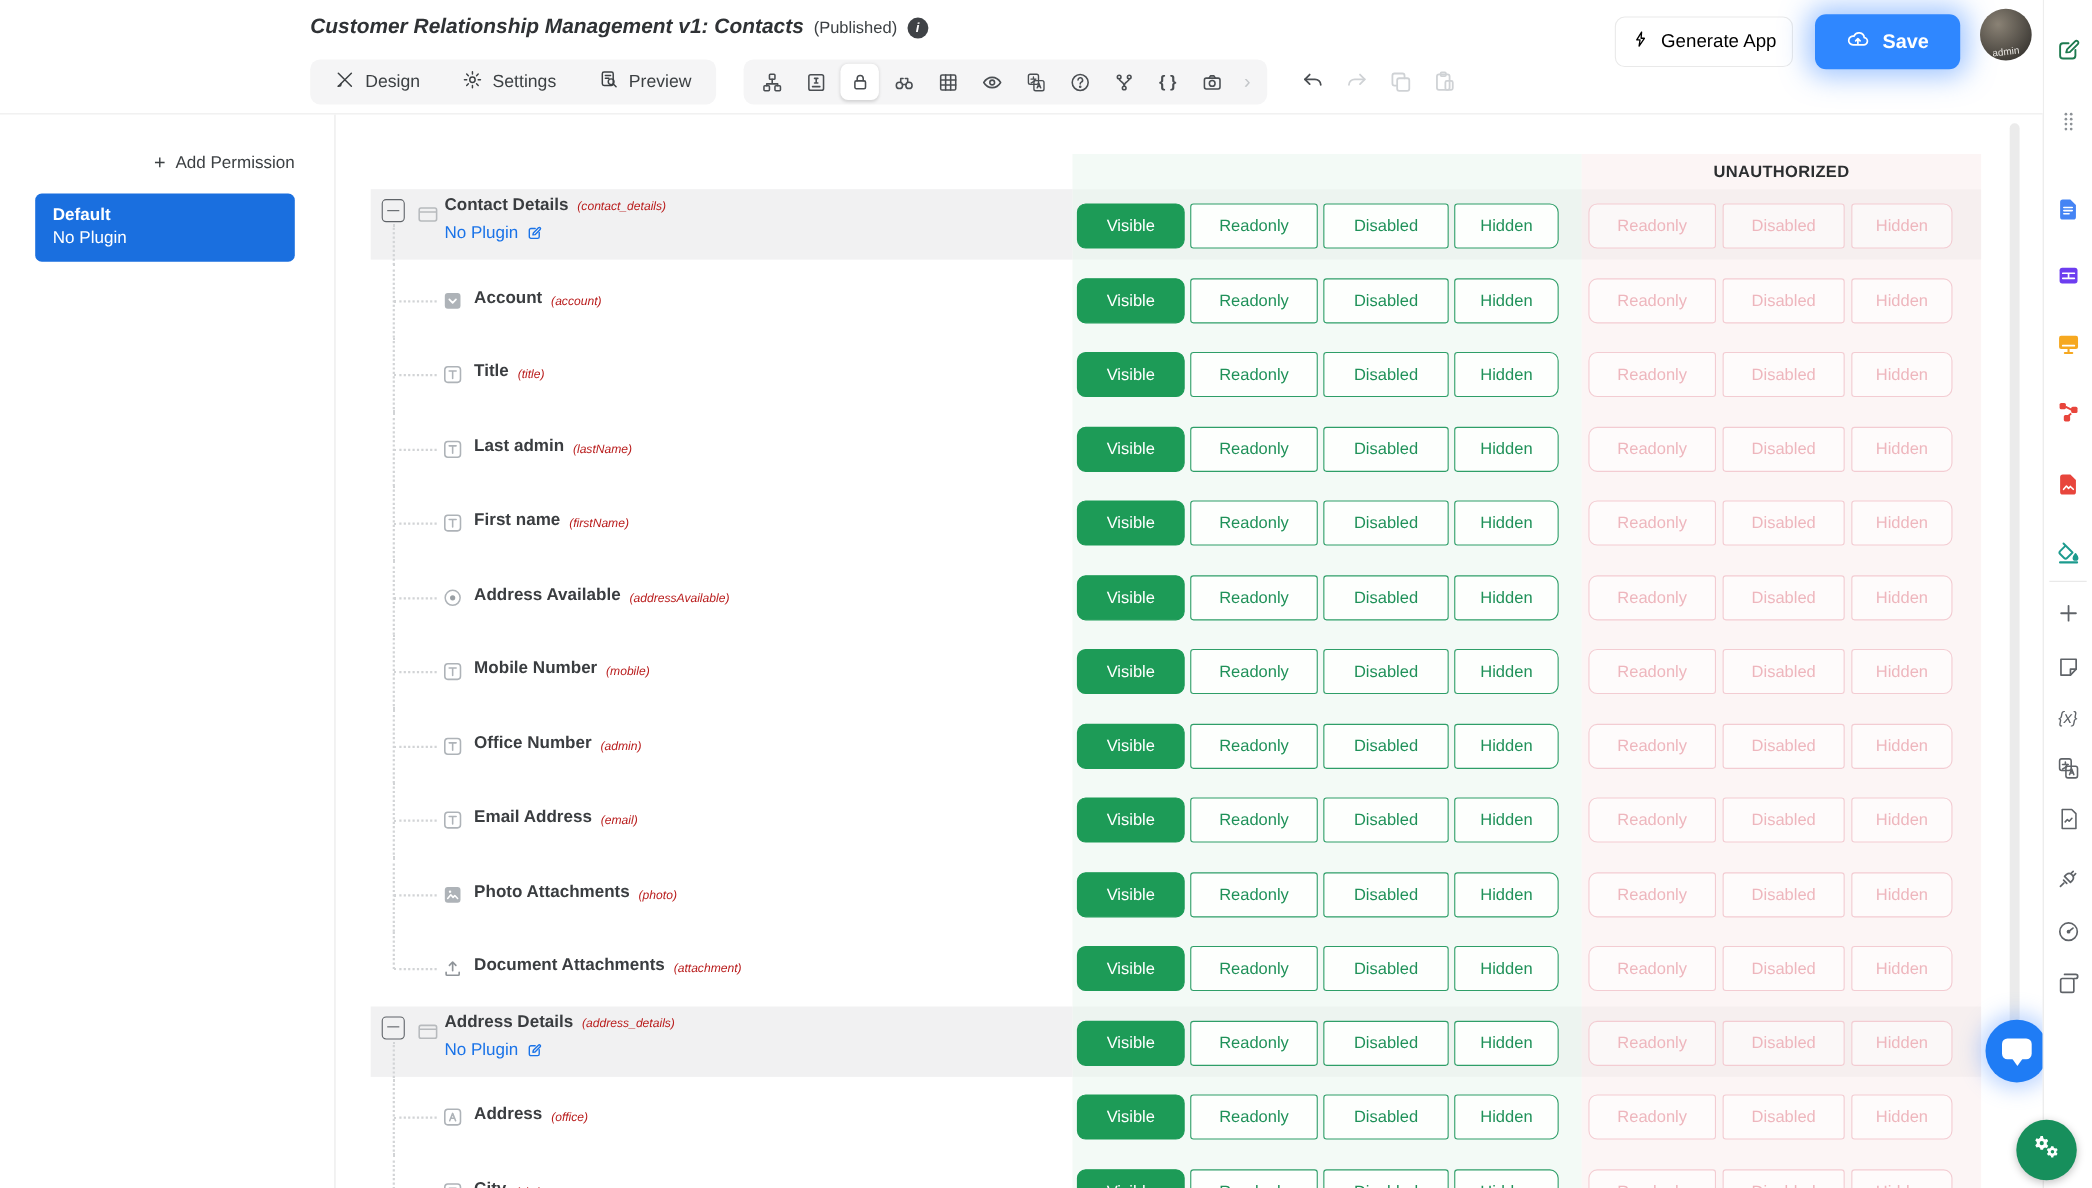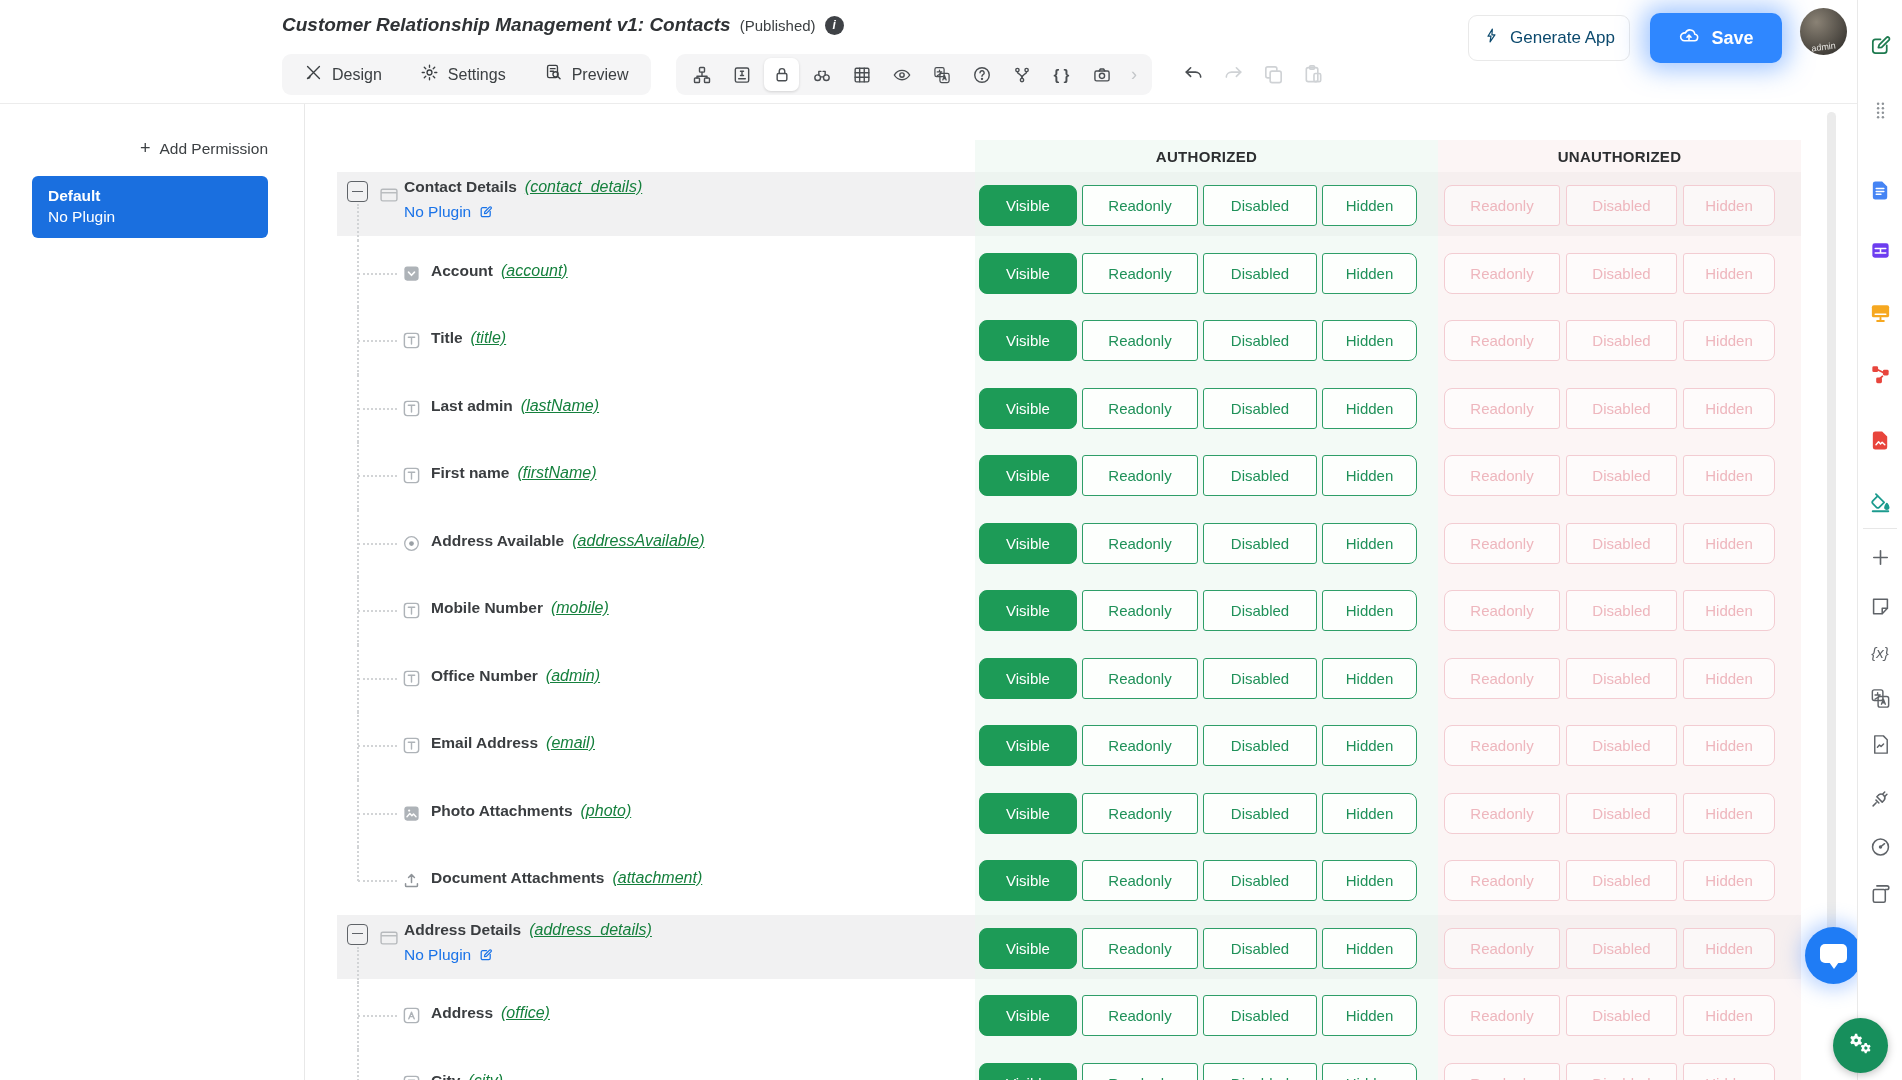--- a/index.html
+++ b/index.html
@@ -26,21 +26,21 @@
                 display:flex; align-items:center; padding:0 8px; gap:5px; }
   .tool { width:35px; height:33px; display:flex; align-items:center; justify-content:center;
           color:#4a4e52; border-radius:7px; cursor:pointer; font-size:15px; }
   .tool svg { width:20px; height:20px; }
   .tool.active { background:#fff; box-shadow:0 1px 3px rgba(0,0,0,.14); }
   .tool.chev { color:#c3c6c9; width:20px; font-size:18px; }
   .hist { position:absolute; left:1182px; top:54px; height:41px; display:flex; align-items:center; gap:17px; }
   .hist .h { width:23px; height:23px; color:#cfd2d5; cursor:pointer; }
   .hist .h.dark { color:#4a4e52; }
   .btn-ga { position:absolute; left:1468px; top:15px; width:162px; height:46px; background:#fff;
-            border:1px solid #e9e9e9; border-radius:9px; color:#0c4a6e; display:flex; align-items:center;
+            border:1px solid #e9e9e9; border-radius:9px; color:#000000; display:flex; align-items:center;
             justify-content:center; gap:10px; font-size:17px; }
   .btn-ga svg { width:17px; height:17px; }
   .btn-save { position:absolute; left:1650px; top:13px; width:132px; height:50px; background:#2f87ff;
               border:none; border-radius:10px; color:#fff; display:flex; align-items:center; justify-content:center;
               gap:11px; font-size:18px; font-weight:600; cursor:pointer;
               box-shadow:0 0 24px 7px rgba(72,144,255,.5); }
   .btn-save svg { width:22px; height:22px; }
   .avatar { position:absolute; left:1800px; top:8px; width:47px; height:47px; border-radius:50%;
             background:radial-gradient(circle at 35% 30%, #8a8275, #5a554d 50%, #2c2a27 95%); cursor:pointer; }
   .avatar span { position:absolute; bottom:3px; width:100%; text-align:center; color:#e8e6e2;
@@ -98,21 +98,21 @@
   .vline.half { top:0; height:33.75px; }
   .hline { position:absolute; left:53px; top:33px; width:39px; border-top:2px dotted #d2d4d6; }
   .gicon { position:absolute; left:74px; top:13px; width:20px; height:17px; color:#b7babd; }
   .glabel { position:absolute; left:99px; top:6px; display:flex; align-items:baseline; gap:8px; }
   .plugin { position:absolute; left:99px; top:31px; display:flex; align-items:center; gap:7px;
             font-size:15.5px; font-weight:500; color:#1a73e8; cursor:pointer; }
   .plugin svg { width:16px; height:16px; }
   .ficon { position:absolute; left:97px; top:24px; width:19px; height:19px; }
   .flabel { position:absolute; left:126px; top:22px; display:flex; align-items:flex-end; gap:8px; }
   .lbl { font-size:15.5px; font-weight:600; color:#3a3d40; }
-  .api { font-size:16px; font-style:italic; color:#15803d; font-weight:400;text-decoration:underline; }
+  .api { font-size:11px; font-style:italic; color:#b91c1c; font-weight:400; }
   .bgrp { position:absolute; top:13px; display:flex; gap:5px; }
   .bgrp.auth { left:674px; }
   .bgrp.unauth { left:1139px; gap:6px; }
   .b { height:41px; display:flex; align-items:center; justify-content:center; font-size:15px; cursor:pointer;
        border-radius:3px; }
   .bgrp.auth .b { border:1px solid #2e9e68; color:#1f9159; background:#fdfffd; }
   .bgrp.auth .b.sel { background:#1d9b57; border-color:#1d9b57; color:#fff; }
   .bgrp.unauth .b { border:1px solid #f3ccd2; color:#eeb6bd; background:rgba(255,255,255,.55); }
   .sbar { position:absolute; left:1522px; top:8px; width:9px; height:822px; border-radius:5px;
           background:#ebebeb; cursor:pointer; }
@@ -296,21 +296,20 @@
     </div>
     <div class="perm-card">
       <div class="l1">Default</div>
       <div class="l2">No Plugin</div>
     </div>
   </div>
 
   <div class="main">
     <div class="col-bg auth"></div>
     <div class="col-bg unauth"></div>
-    <div class="col-hd auth">AUTHORIZED</div>
     <div class="col-hd unauth">UNAUTHORIZED</div>
     <div class="rows" id="matrix-rows">
         <div class="row">
           <div class="band"></div>
       <div class="tint"></div>
       <div class="expander">
             <i></i>
           </div>
       <div class="vline from-exp"></div>
       <div class="gicon"><svg viewBox="0 0 24 24" fill="none" stroke="currentColor" stroke-width="1.7">

